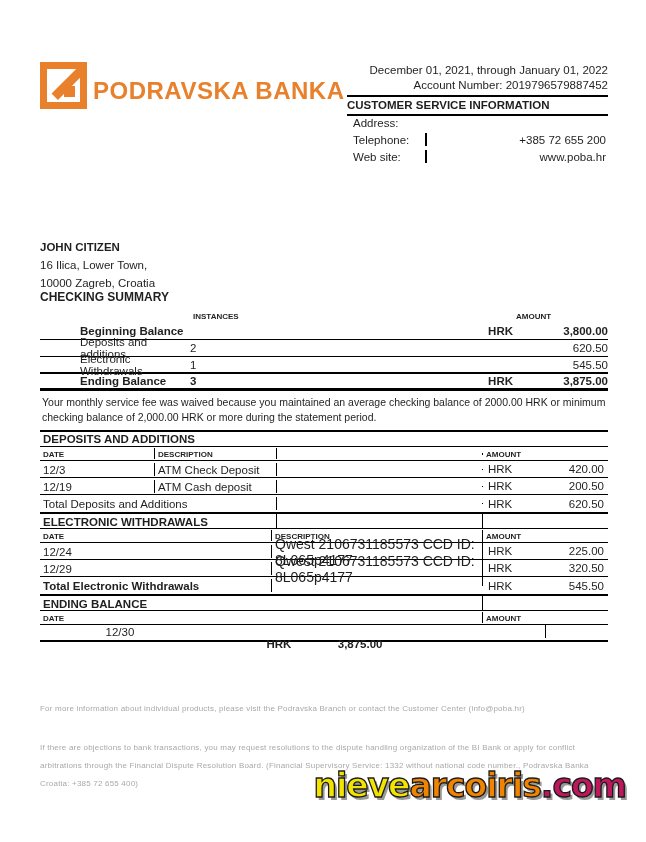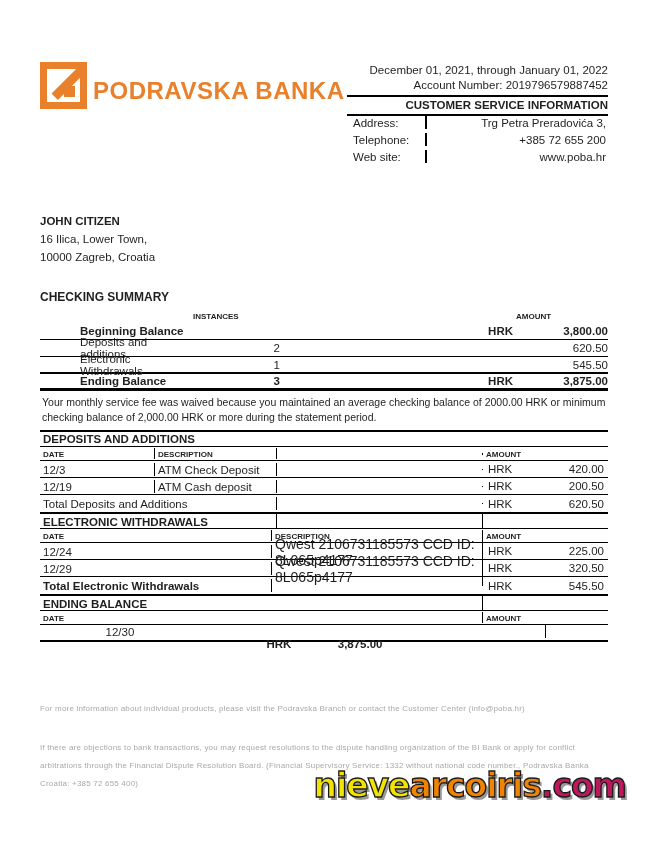--- a/index.html
+++ b/index.html
@@ -18,39 +18,39 @@
                 transform:rotate(-45deg); top:7px; left:1px; }
   .logo-dot { position:absolute; width:11px; height:11px; background:#E8802C; left:17px; top:17px; }
   .brand-text { position:absolute; left:93px; top:77px; font-size:24px; font-weight:bold;
                 color:#E8802C; letter-spacing:0.5px; }
 
   
   .hdr { position:absolute; left:347px; top:64px; width:261px; font-size:11.5px; }
   .hdr .period { text-align:right; margin-bottom:3px; }
   .hdr .account { text-align:right; margin-bottom:4px; }
   .hdr .rule { border-top:2px solid #000; }
-  .hdr .csi { text-align:right; font-weight:bold; font-size:11.5px; padding:2px 0 3px 0; }
+  .hdr .csi { text-align:left; font-weight:bold; font-size:11.5px; padding:2px 0 3px 0; }
   .svc-table { border-top:2px solid #000; }
   .svc-row { display:flex; min-height:17px; align-items:flex-start; }
   .svc-label { width:78px; padding:1px 4px 0 6px; }
   .svc-value { width:183px; border-left:2px solid #000; text-align:right; padding:1px 2px 0 0; }
 
   
-  .customer { position:absolute; left:40px; top:212px; font-size:11.5px; line-height:18px; }
+  .customer { position:absolute; left:40px; top:238px; font-size:11.5px; line-height:18px; }
   .customer .name { font-weight:bold; }
 
   
   .main { position:absolute; left:40px; top:290px; width:568px; }
 
   .cs-title { font-size:12px; font-weight:bold; margin-bottom:5px; }
   .cs-row { display:flex; align-items:center; height:17px; font-size:11.5px; }
   .cs-head { height:14px; }
   .cs-head .cell { font-size:8px; font-weight:bold; }
   .cs-label { width:150px;padding-left:40px; }
-  .cs-inst { width:90px; text-align:right; }
+  .cs-inst { width:90px; text-align:left; }
   .cs-fill { flex:1; }
   .cs-cur { width:45px; text-align:right; }
   .cs-amt { width:95px; text-align:right; }
   .u1 { border-bottom:1px solid #000; }
   .u2 { border-bottom:2px solid #000; }
   .u3 { border-bottom:3px solid #000; }
 
   .note { font-size:10.5px; line-height:15px; padding:4px 2px 5px 2px; }
   .trow { display:flex; align-items:center; border-bottom:1px solid #000; }
   .trow.h { height:14px; }
@@ -108,21 +108,20 @@
     <div class="period">December 01, 2021,  through January 01, 2022</div>
     <div class="account">
       <span>Account Number:</span>
       <span>2019796579887452</span>
     </div>
     <div class="rule"></div>
     <div class="csi">CUSTOMER SERVICE INFORMATION</div>
     <div class="svc-table">
       <div class="svc-row">
         <div class="svc-label">Address:</div>
-        <div class="svc-value">Trg Petra Preradovića 3,</div>
       </div>
       <div class="svc-row">
         <div class="svc-label">Telephone:</div>
         <div class="svc-value">+385 72 655 200</div>
       </div>
       <div class="svc-row">
         <div class="svc-label">Web site:</div>
         <div class="svc-value">www.poba.hr</div>
       </div>
     </div>

